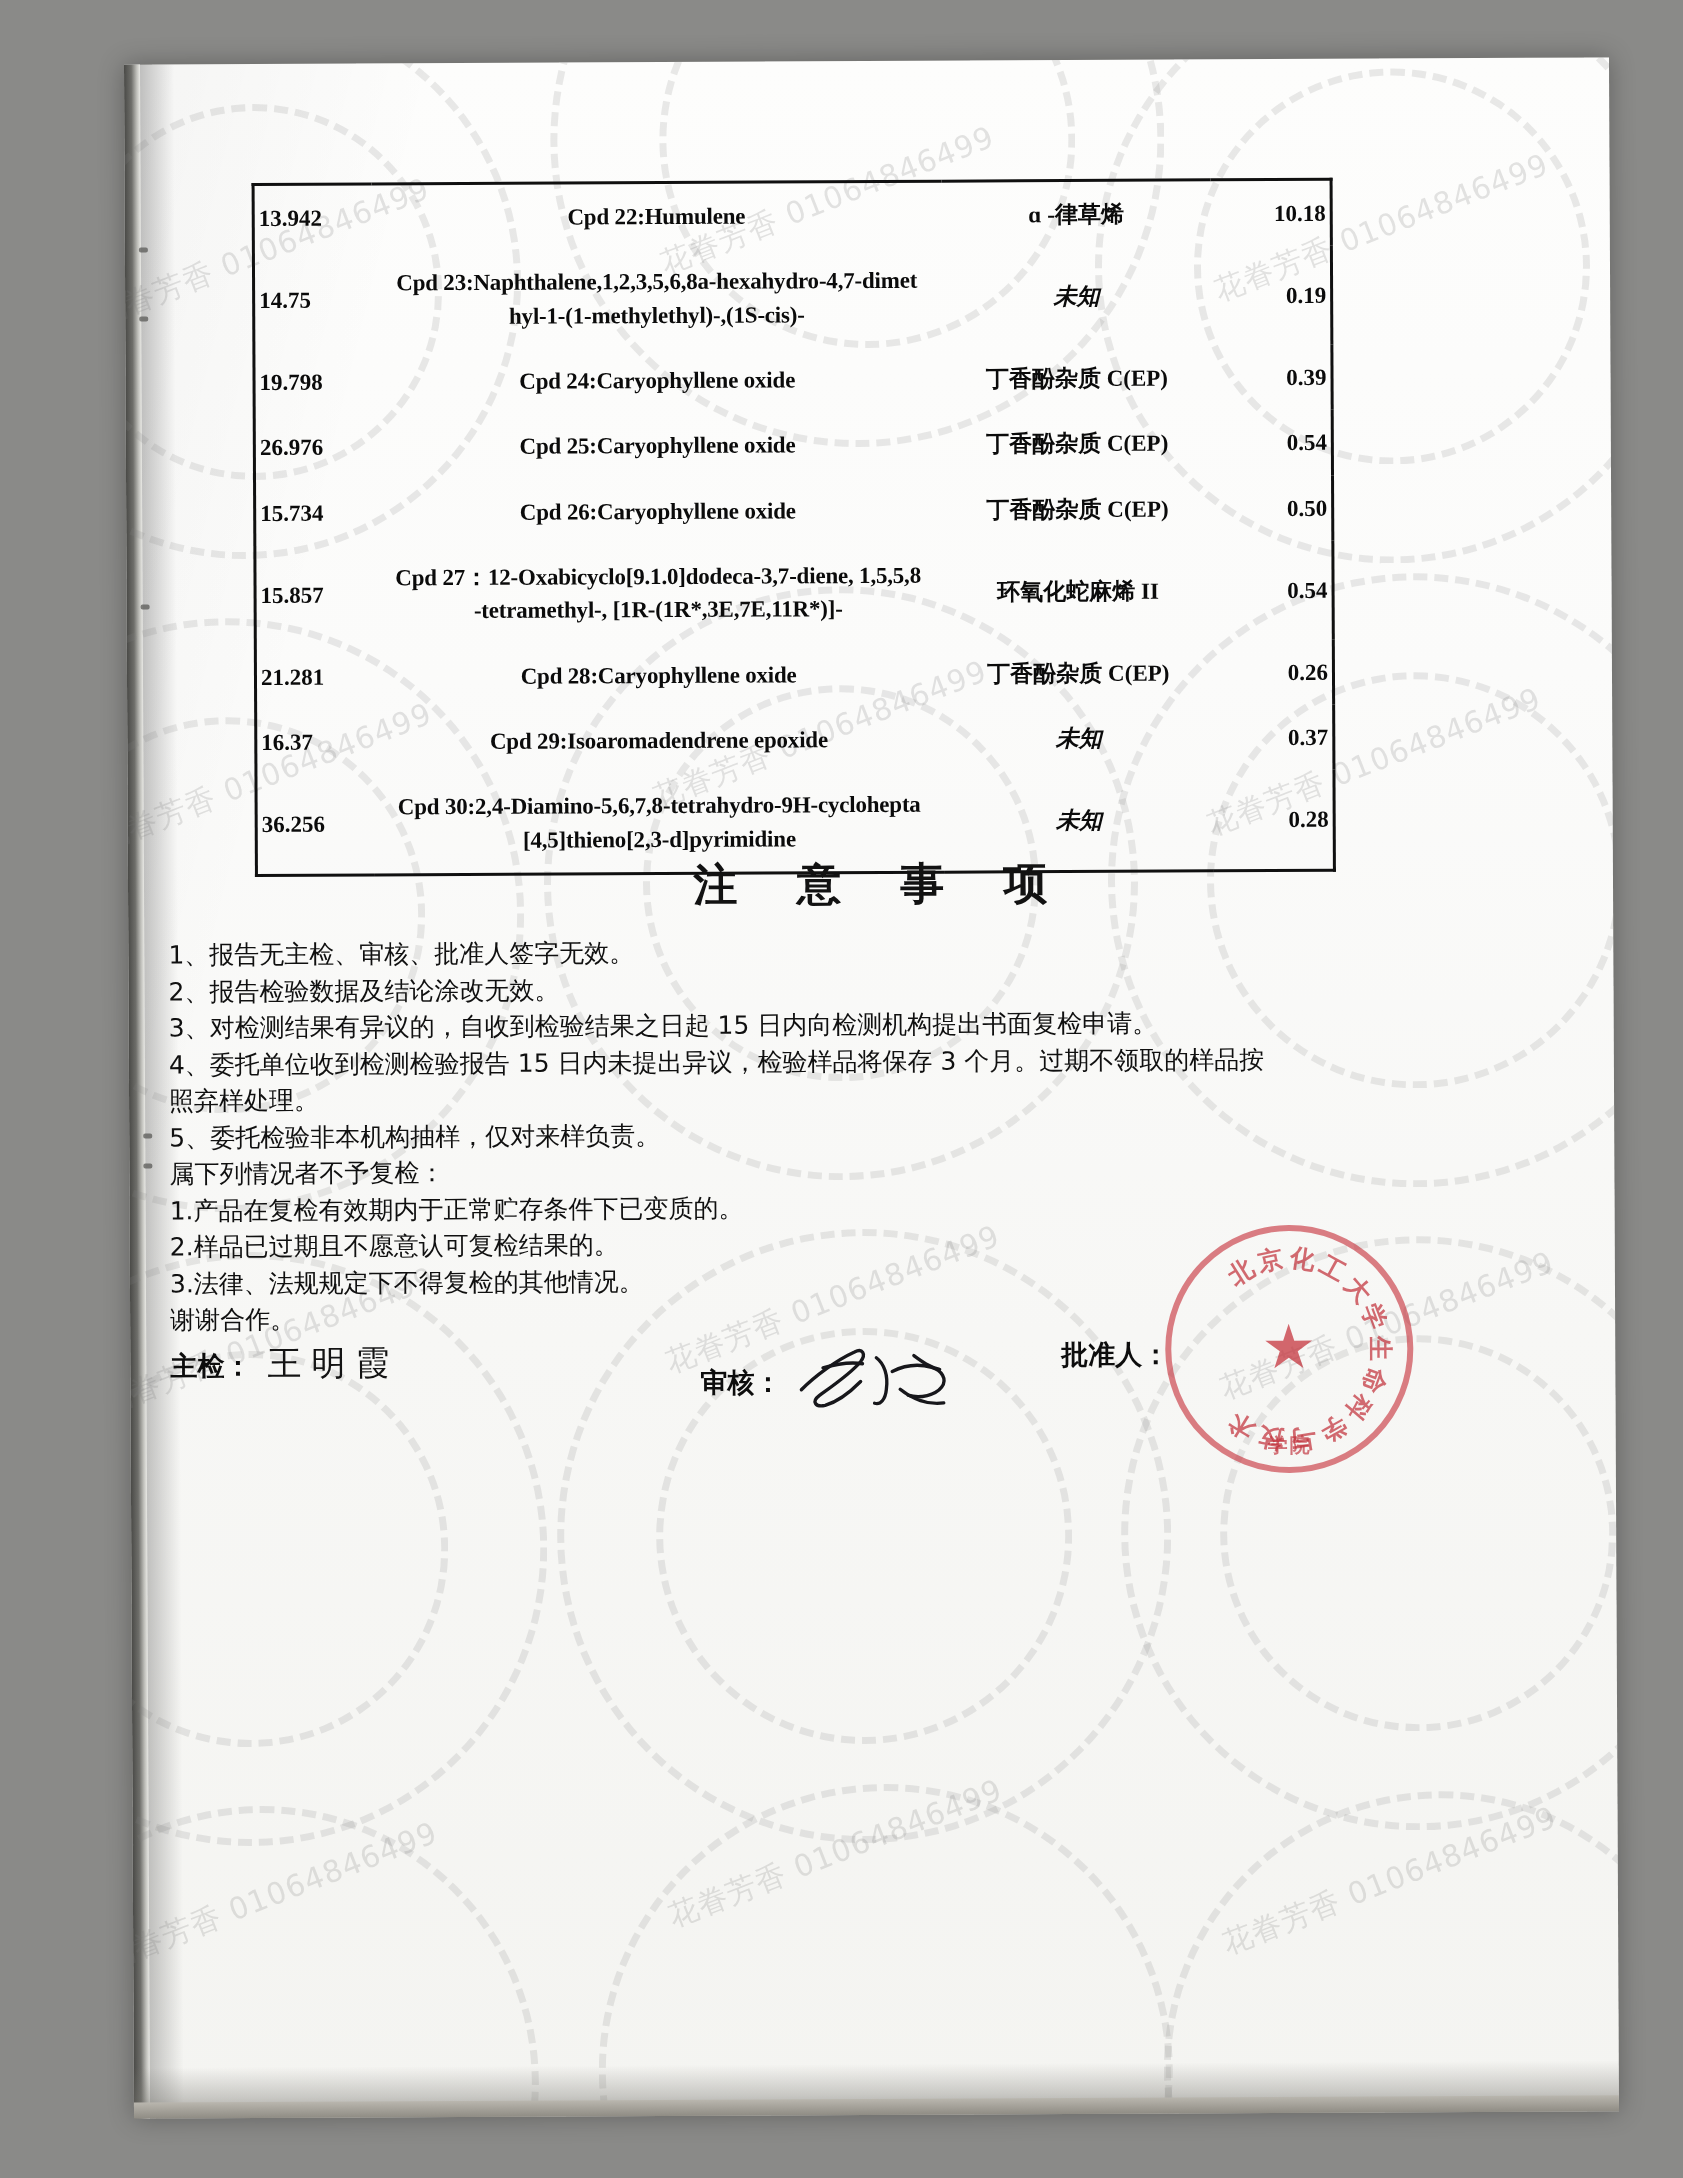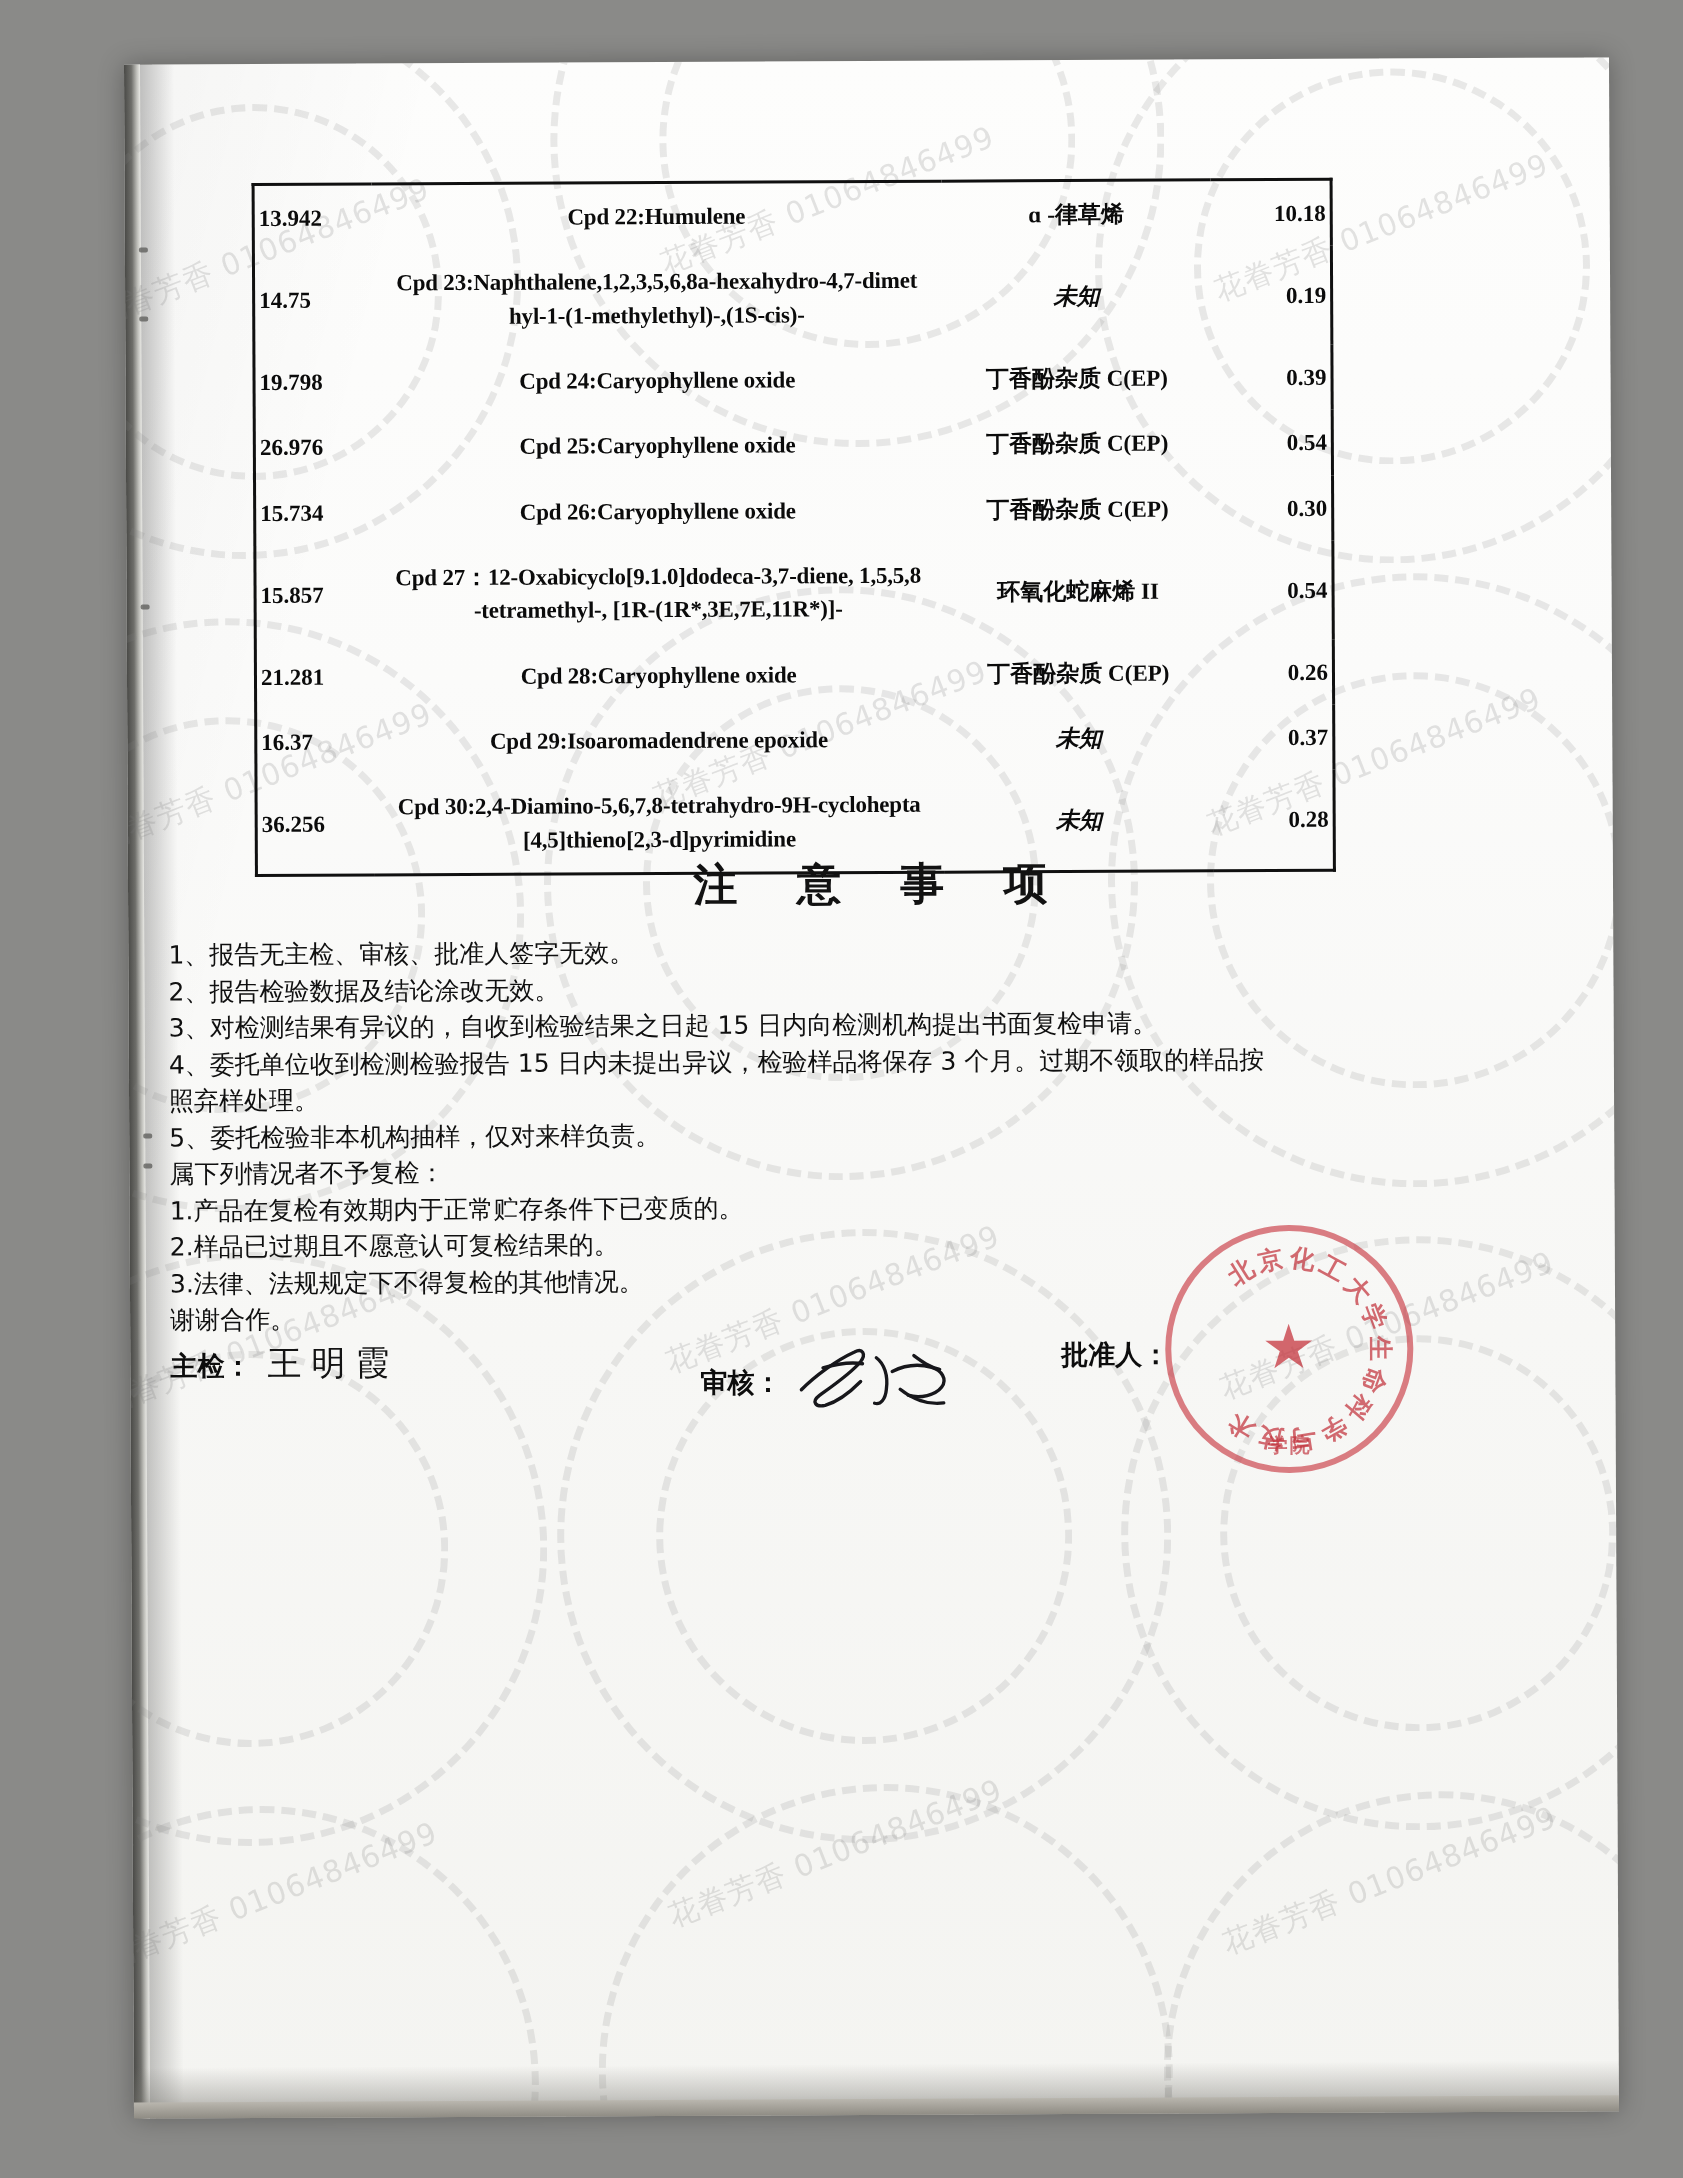--- a/index.html
+++ b/index.html
@@ -285,21 +285,21 @@
           <tr>
             <td class="col-rt">26.976</td>
             <td class="col-name">Cpd  25:Caryophyllene  oxide</td>
             <td class="col-cn">丁香酚杂质 C(EP)</td>
             <td class="col-val">0.54</td>
           </tr>
           <tr>
             <td class="col-rt">15.734</td>
             <td class="col-name">Cpd  26:Caryophyllene  oxide</td>
             <td class="col-cn">丁香酚杂质 C(EP)</td>
-            <td class="col-val">0.30</td>
+            <td class="col-val">0.50</td>
           </tr>
           <tr>
             <td class="col-rt">15.857</td>
             <td class="col-name">Cpd  27：12-Oxabicyclo[9.1.0]dodeca-3,7-diene, 1,5,5,8<br><span>-tetramethyl-,  [1R-(1R*,3E,7E,11R*)]-</span></td>
             <td class="col-cn">环氧化蛇麻烯 II</td>
             <td class="col-val">0.54</td>
           </tr>
           <tr>
             <td class="col-rt">21.281</td>
             <td class="col-name">Cpd  28:Caryophyllene  oxide</td>

